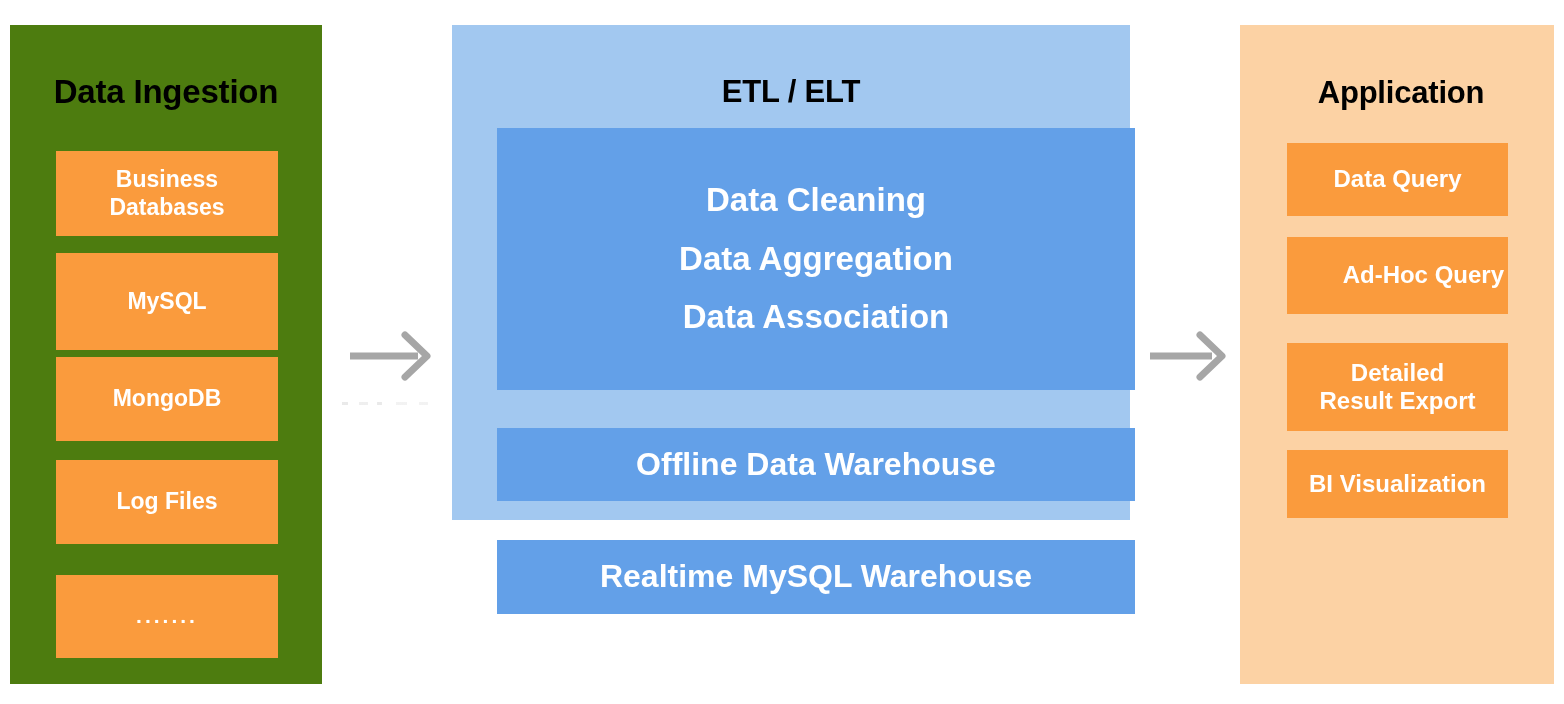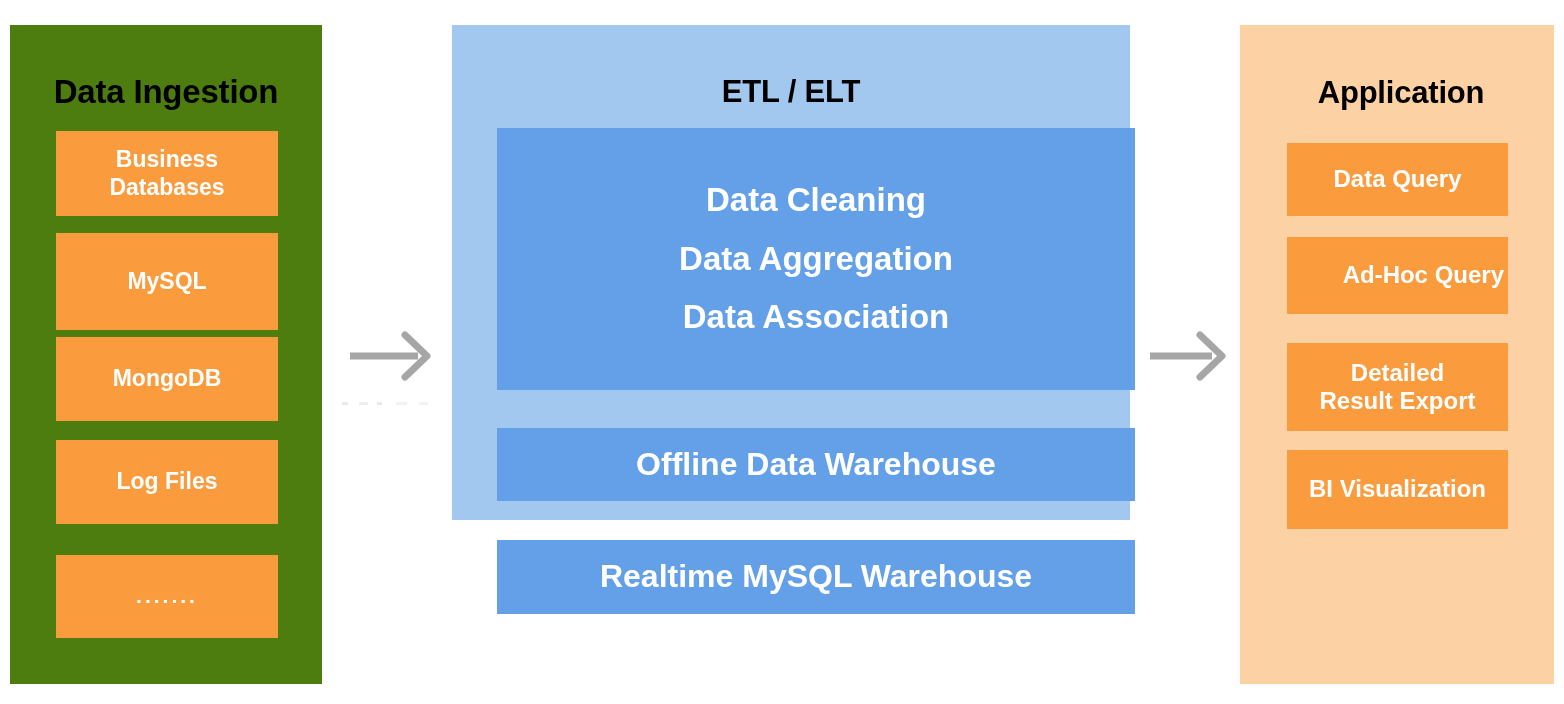--- a/index.html
+++ b/index.html
@@ -67,21 +67,21 @@
     text-align: center;
     color: #ffffff;
     font-weight: bold;
     line-height: 1.18;
     padding: 2px 4px;
   }
   .box-orange { background: #fa9b3d; }
   .box-blue   { background: #63a0e8; }
 
   
-  #col-ingestion .box { left: 46px; width: 222px; font-size: 23px; }
+  #col-ingestion .box { left: 46px; width: 222px; font-size: 23px; margin-top: 20px; }
   #ing-box-0 { top: 106px; height: 85px; }
   #ing-box-1 { top: 208px; height: 97px; }
   #ing-box-2 { top: 312px; height: 84px; }
   #ing-box-3 { top: 415px; height: 84px; }
   #ing-box-4 { top: 530px; height: 83px; }
   #ing-box-4 .box-label { letter-spacing: 3px; font-size: 21px; }
 
   
   #col-etl .box { left: 45px; width: 638px; gap: 20px; }
   #etl-core {
@@ -92,21 +92,21 @@
   }
   #etl-core .core-line { font-size: 33px; display: block; }
   #etl-box-offline  { top: 403px; height: 73px; font-size: 32px; }
   #etl-box-realtime { top: 515px; height: 74px; font-size: 32px; }
 
   
   #col-application .box { left: 47px; width: 221px; font-size: 24px; }
   #app-box-0 { top: 118px; height: 73px; }
   #app-box-1 { top: 212px; height: 77px; justify-content: flex-end; }
   #app-box-2 { top: 318px; height: 88px; }
-  #app-box-3 { top: 425px; height: 79px; font-size: 23px; text-align: right; }
+  #app-box-3 { top: 425px; height: 68px; font-size: 23px; text-align: right; }
 
   
   .arrow {
     position: absolute;
     display: block;
   }
   #arrow-ingestion-etl { left: 348px; top: 328px; width: 86px; height: 56px; }
   #arrow-etl-application { left: 1148px; top: 328px; width: 80px; height: 56px; }
 
   

